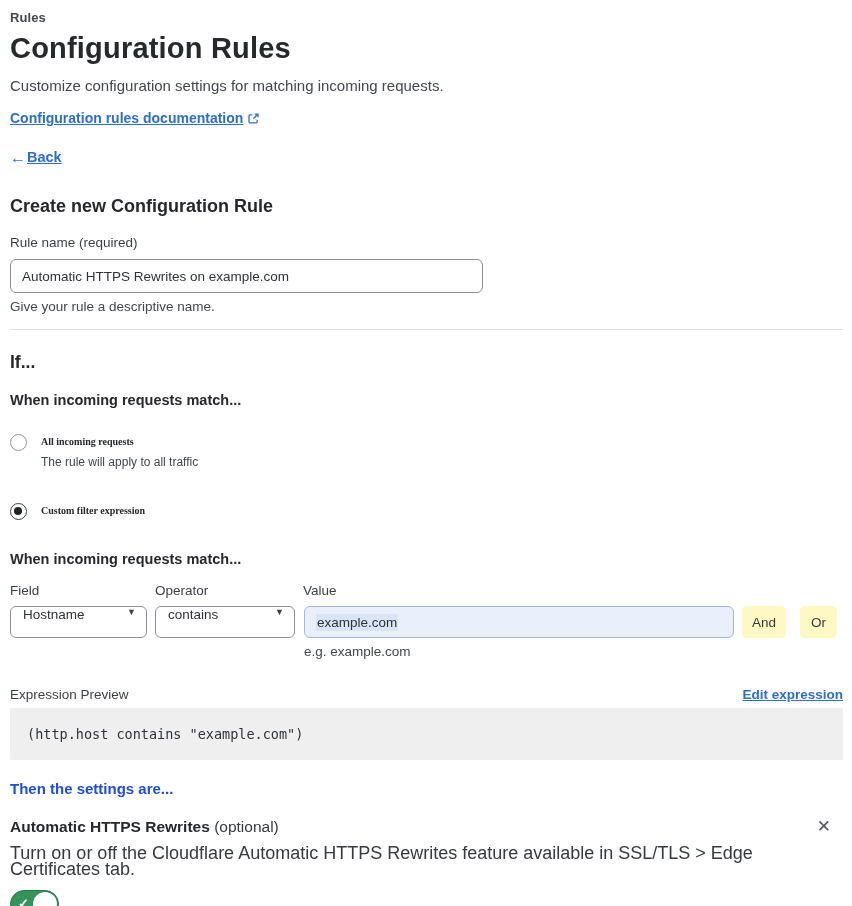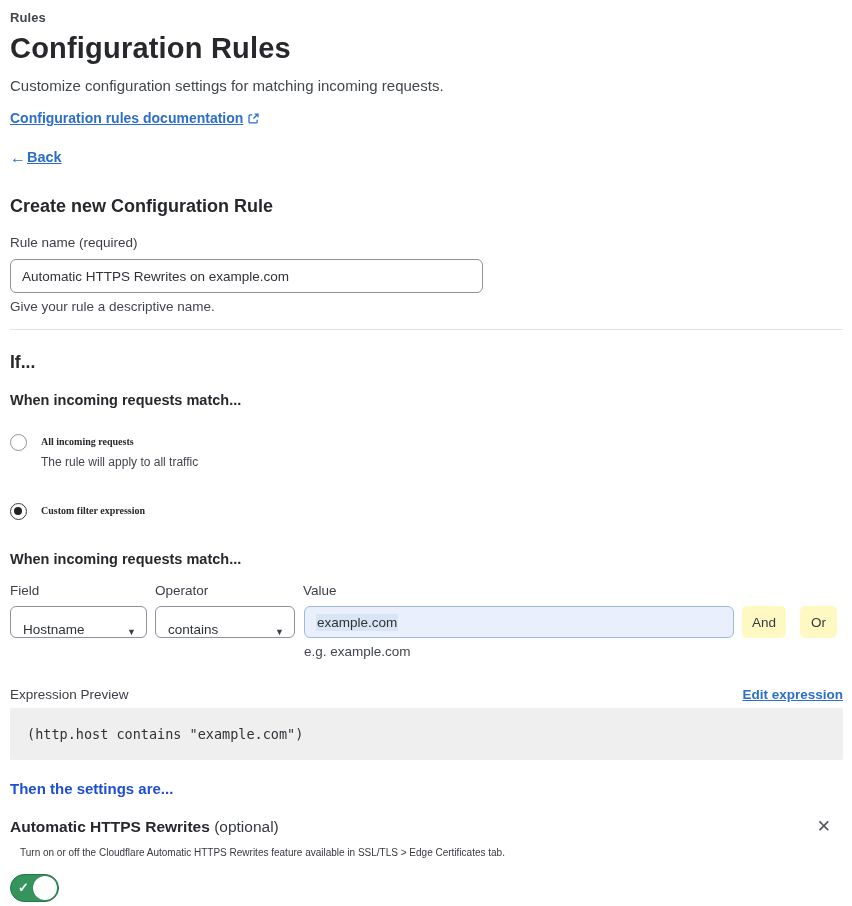--- a/index.html
+++ b/index.html
@@ -54,21 +54,21 @@
   .radio-desc { margin-top: 4px; font-size: 12px; line-height: 17px; color: #42464d; }
 
   
   .builder-heading { margin-top: 30px; font-size: 14.5px; line-height: 18px; font-weight: bold; color: #26282c; }
   .builder-labels { margin-top: 15px; display: flex; font-size: 13.5px; line-height: 16px; color: #3c3f45; }
   .lbl-field { width: 145px; }
   .lbl-operator { width: 148px; }
   .builder-row { margin-top: 7px; display: flex; align-items: center; }
   .select-box {
     height: 32px; border: 1px solid #8d9199; border-radius: 6px; background: #fff;
-    display: flex; align-items: flex-end; justify-content: space-between;
+    display: flex; align-items: flex-start; justify-content: space-between;
     padding: 0 10px 0 12px; font-size: 13.5px; color: #2f3237; cursor: pointer;
   }
   .select-field { width: 137px; margin-right: 8px; }
   .select-operator { width: 140px; margin-right: 9px; }
   .caret { font-size: 9px; color: #3c3f45; margin-left: 6px; }
   .value-input-wrap {
     width: 430px; height: 32px; border: 1px solid #9fb9de; border-radius: 6px;
     background: #e9f0fb; display: flex; align-items: center; padding: 0 11px; margin-right: 8px;
   }
   .value-text { font-size: 13.5px; color: #2f3237; background: #d9e4f5; padding: 1px 1px; }
@@ -90,21 +90,21 @@
   }
   .code-text { font-family: "DejaVu Sans Mono", "Liberation Mono", monospace; font-size: 13.5px; color: #2f3237; }
 
   
   .then-heading { margin-top: 20px; font-size: 15px; line-height: 18px; font-weight: bold; color: #1d4ed8; }
   .setting-header { margin-top: 19px; display: flex; align-items: center; justify-content: space-between; }
   .setting-title-wrap { font-size: 15.5px; line-height: 19px; }
   .setting-title { font-weight: bold; color: #26282c; }
   .setting-optional { font-weight: normal; color: #36393f; }
   .close-x { font-size: 17px; color: #55585e; cursor: pointer; padding: 0 4px; margin-right: 8px; line-height: 1; }
-  .setting-desc { margin-top: 9px; font-size: 10px; line-height: 16px; color: #36393f; margin-left: 10px; }
+  .setting-desc { margin-top: 9px; font-size: 18px; line-height: 16px; color: #36393f; }
 
   .toggle {
     margin-top: 13px; width: 49px; height: 28px; border-radius: 15px;
     background: #35935c; border: 1.5px solid #247a47;
     position: relative; cursor: pointer; display: inline-block;
   }
   .toggle-check {
     position: absolute; left: 7px; top: 50%; transform: translateY(-52%);
     color: #ffffff; font-size: 13px; font-weight: bold;
   }

